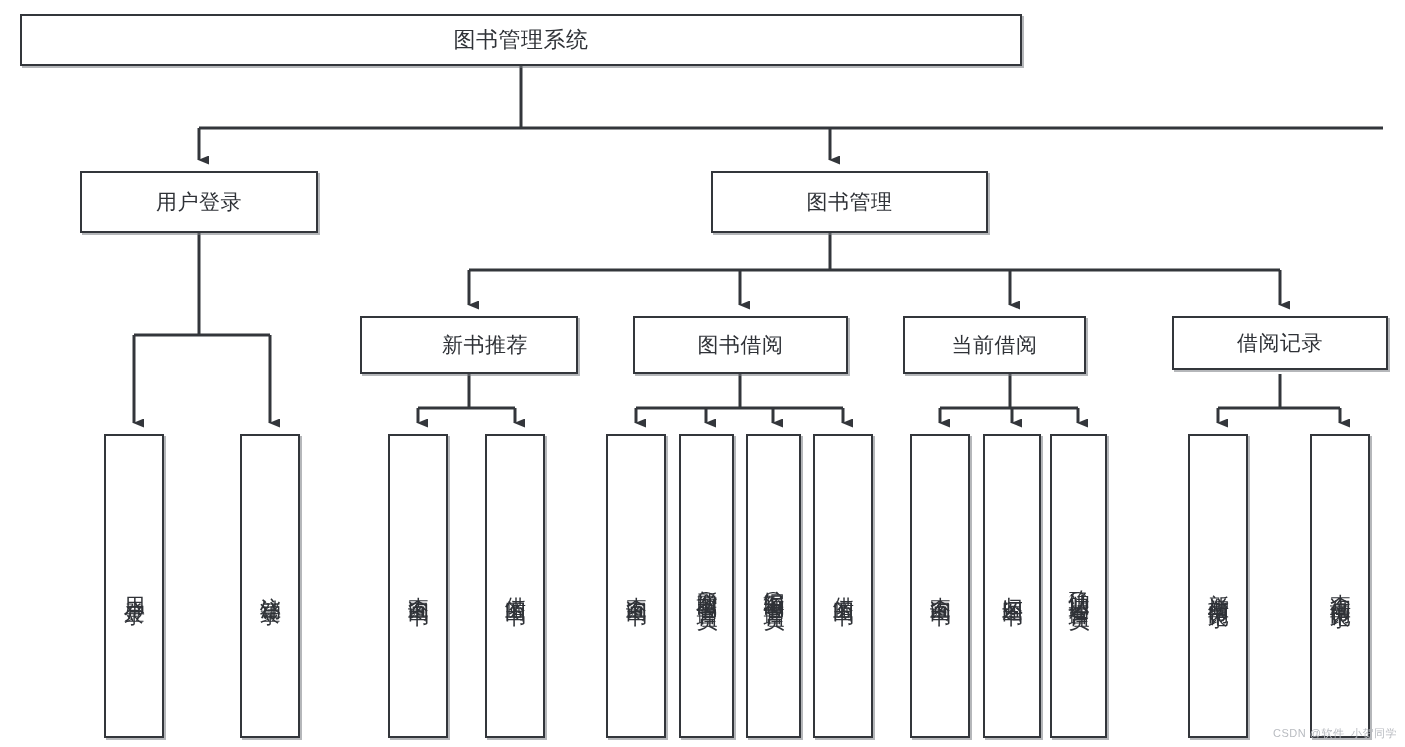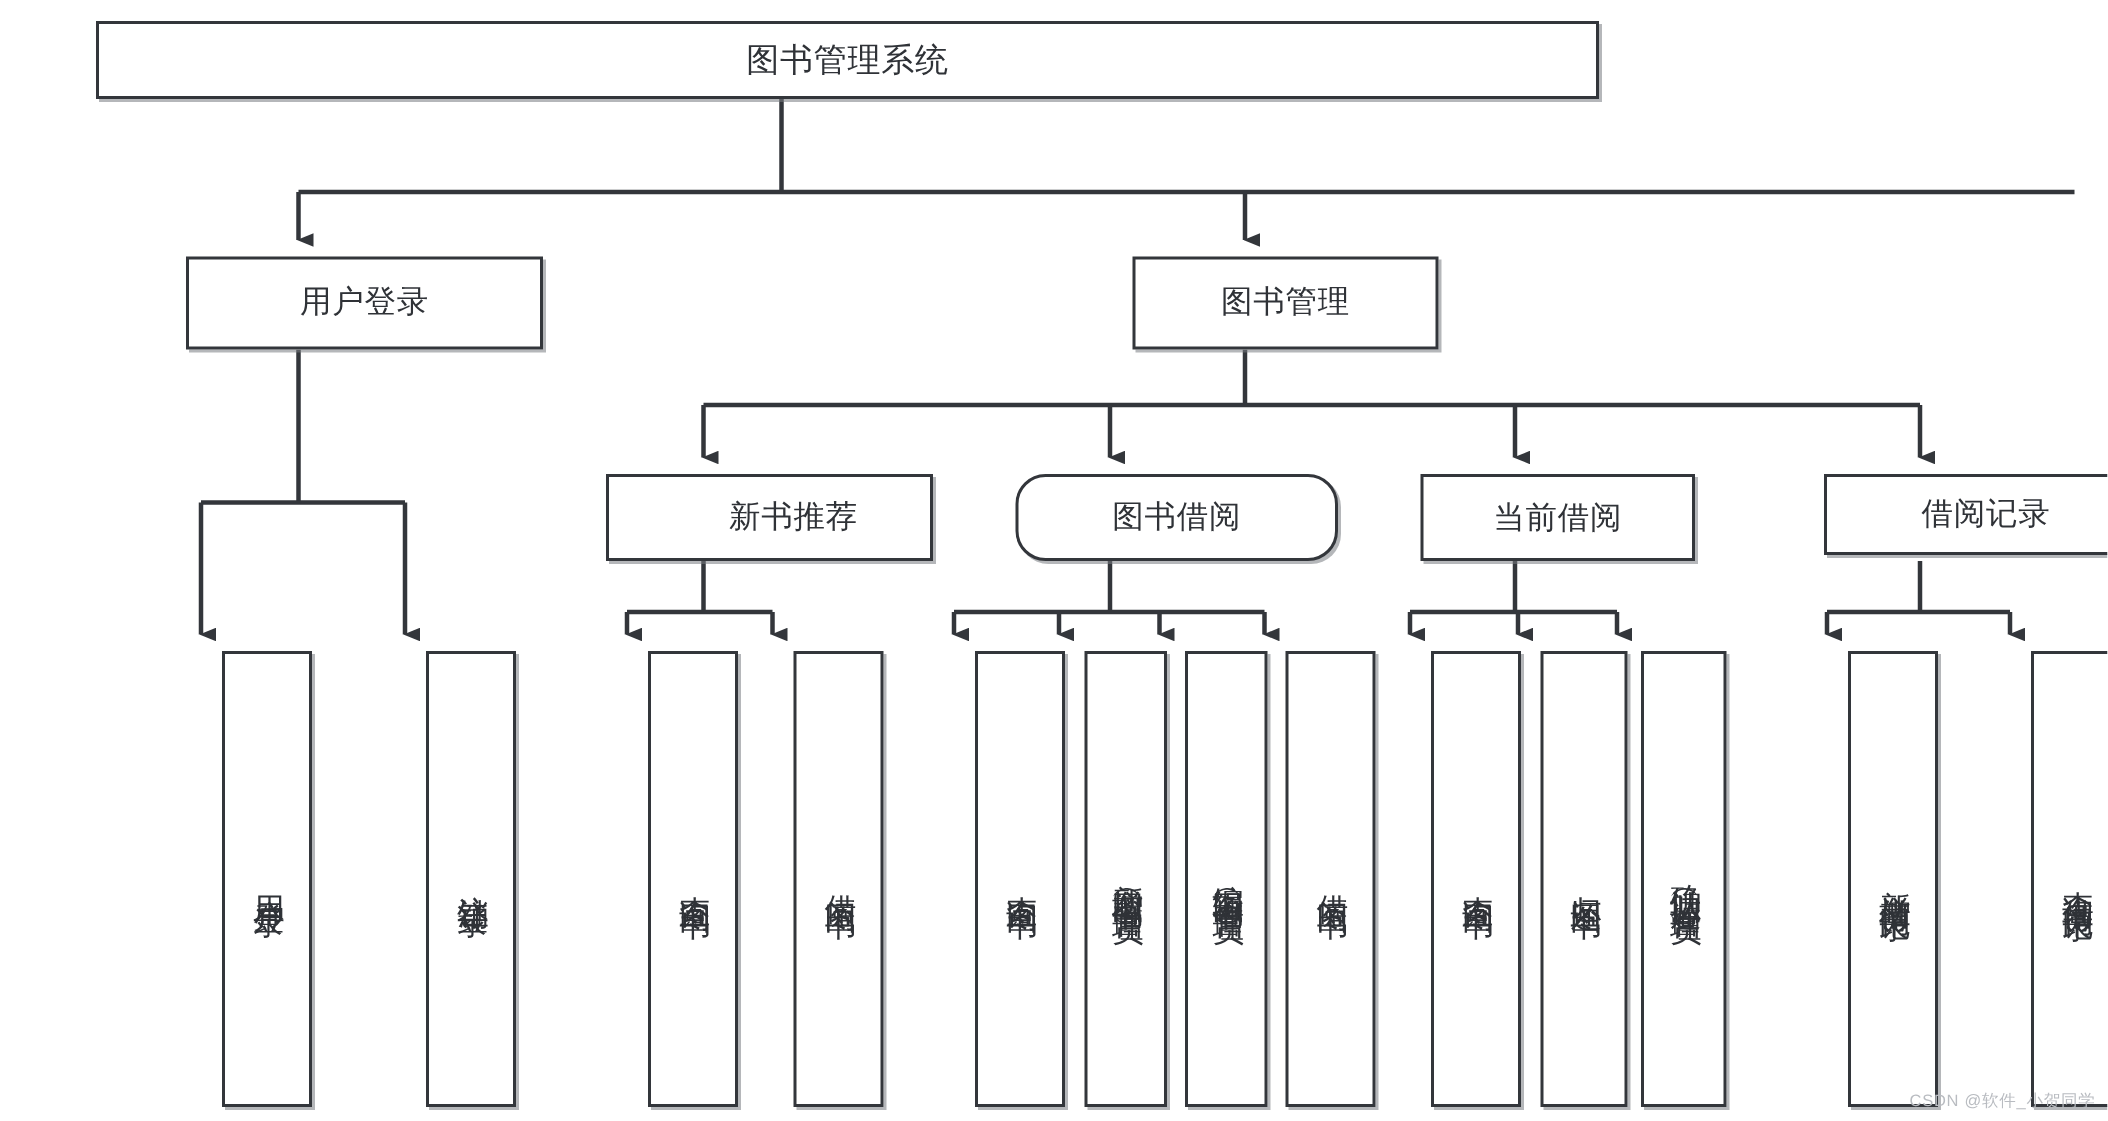--- a/index.html
+++ b/index.html
@@ -29,21 +29,20 @@
     position: absolute;
     box-sizing: border-box;
     background: #ffffff;
     border: 2.5px solid #33363b;
     box-shadow: 2px 2px 0 0 rgba(120,124,130,0.55);
     display: flex;
     align-items: center;
     justify-content: center;
     color: #2f3237;
     line-height: 1.18;
-    margin-left: 44px;
   }
   .node.horiz {
     font-size: 21px;
     letter-spacing: 0.5px;
   }
   .node.vert {
     writing-mode: vertical-rl;
     text-orientation: upright;
     font-size: 21px;
     letter-spacing: 3px;
@@ -126,28 +125,28 @@
     </g>
   </svg>
 
   <div class="node horiz title" id="node-root" style="left: 20px; top: 14px; width: 1002px; height: 52px;">
     <span>图书管理系统</span>
   </div>
 
   <div class="node horiz" id="node-l2-0" style="left: 80px; top: 171px; width: 238px; height: 62px;">
     <span>用户登录</span>
   </div>
-  <div class="node horiz" id="node-l2-1" style="left: 711px; top: 171px; width: 204px; height: 62px;">
+  <div class="node horiz" id="node-l2-1" style="left: 711px; top: 171px; width: 277px; height: 62px;">
     <span>图书管理</span>
   </div>
 
   <div class="node horiz" id="node-l3-0" style="left: 360px; top: 316px; width: 218px; height: 58px; padding-left: 32px;">
     <span>新书推荐</span>
   </div>
-  <div class="node horiz" id="node-l3-1" style="left: 633px; top: 316px; width: 215px; height: 58px; border-radius: 20px;">
+  <div class="node horiz" id="node-l3-1" style="left: 633px; top: 316px; width: 215px; height: 58px;">
     <span>图书借阅</span>
   </div>
   <div class="node horiz" id="node-l3-2" style="left: 903px; top: 316px; width: 183px; height: 58px; font-family: Liberation Serif, serif;">
     <span>当前借阅</span>
   </div>
   <div class="node horiz" id="node-l3-3" style="left: 1172px; top: 316px; width: 216px; height: 54px;">
     <span>借阅记录</span>
   </div>
 
   <div class="node vert" id="node-leaf-0" style="left: 104px; top: 434px; width: 60px; height: 304px;">

